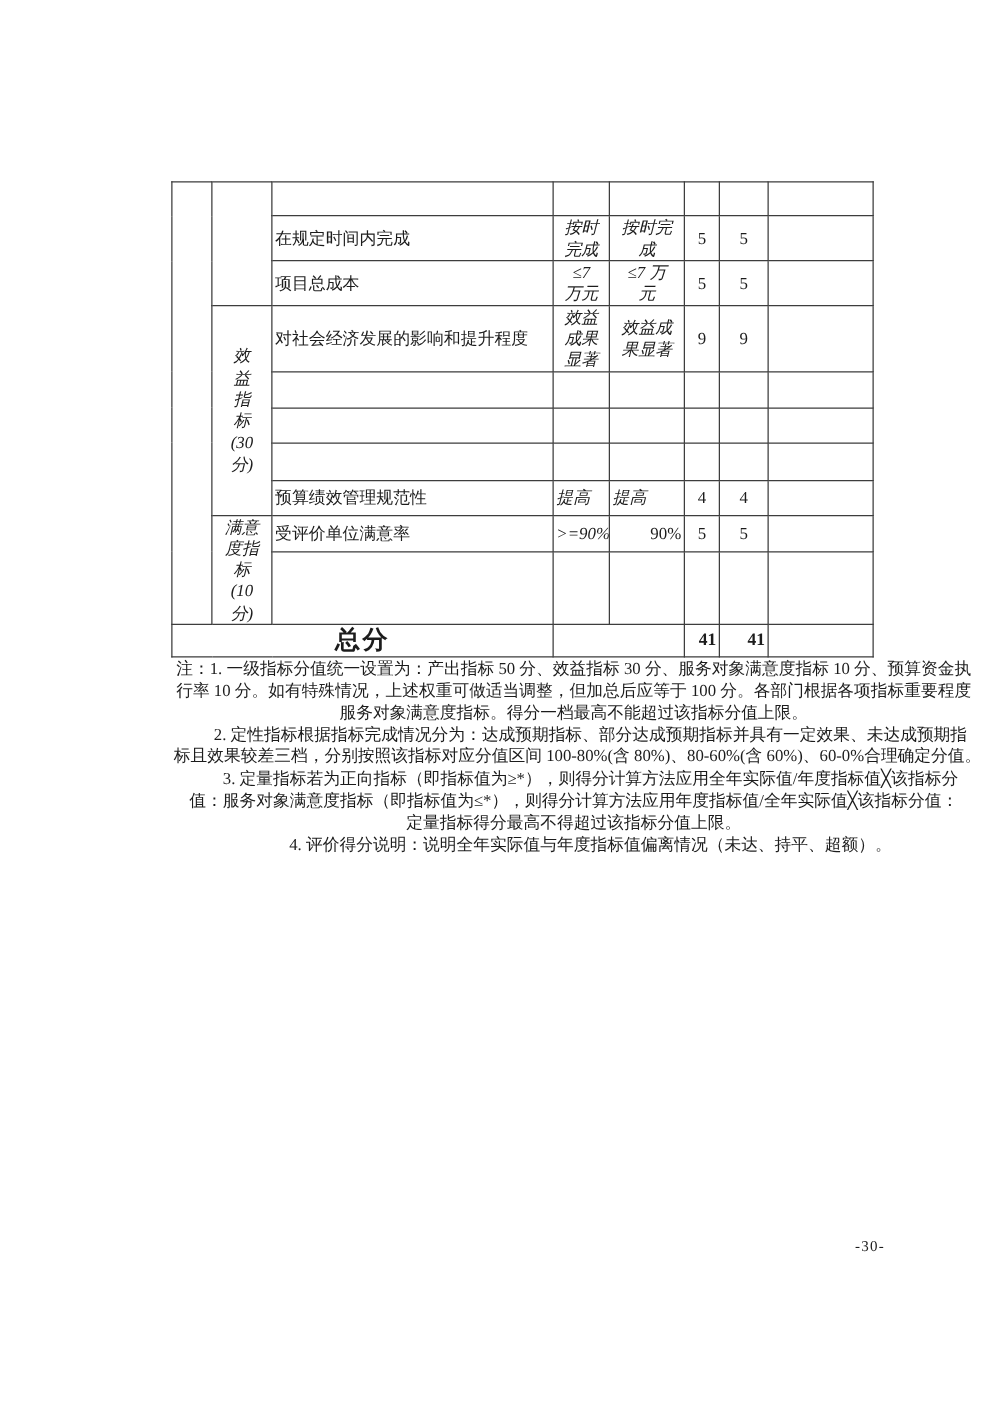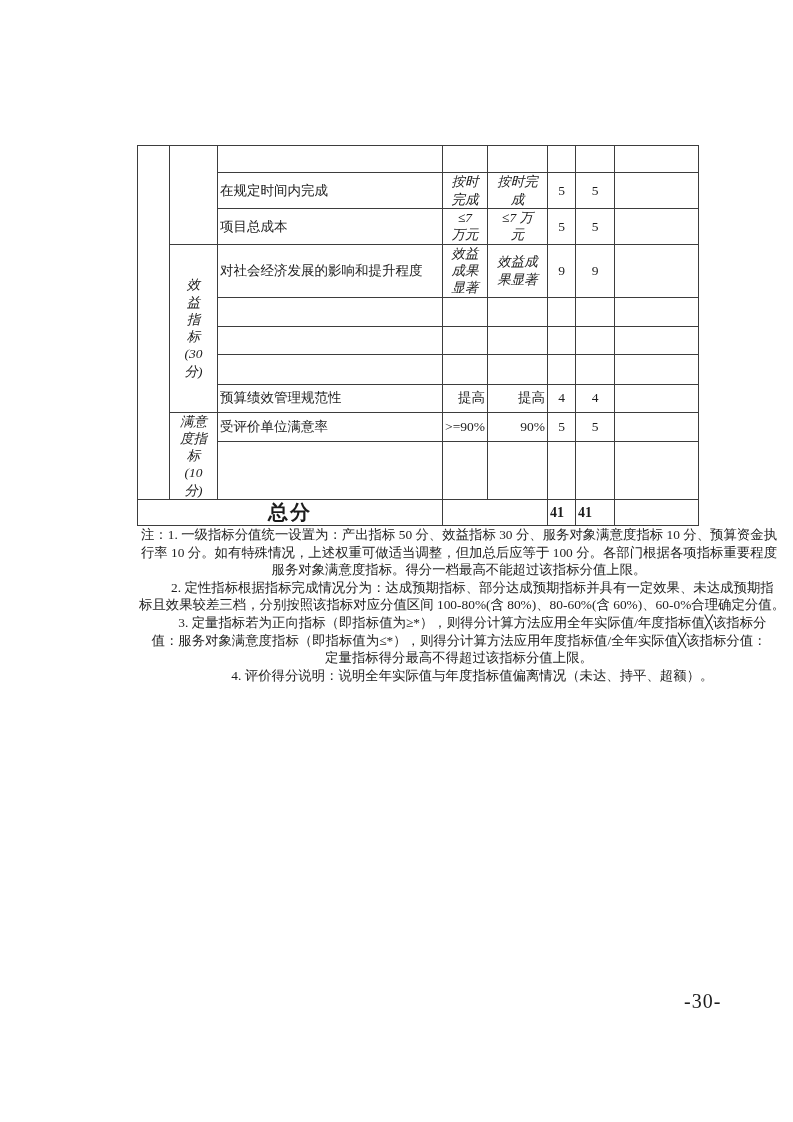--- a/index.html
+++ b/index.html
@@ -22,36 +22,36 @@
   table.perf td{
     border:1px solid #3d3d3d;
     padding:0 2px;
     vertical-align:middle;
     line-height:1.28;
     overflow:hidden;
   }
   .pre{white-space:pre-line;font-style:italic;}
   .name{text-align:left;padding-left:7px;}
   .ctr{text-align:center;}
-  .lft{text-align:right;padding-left:4px;}
+  .lft{text-align:left;padding-left:4px;font-style:italic;}
   .rgt{text-align:right;padding-right:7px;}
   .grp{text-align:center;line-height:1.3;}
   .total-label{text-align:center;font-weight:bold;font-size:20px;letter-spacing:2px;}
-  .total-num{text-align:left;font-weight:bold;font-size:14px;}
+  .total-num{text-align:right;font-weight:bold;font-size:14px;}
   .notes{
     position:absolute;left:107px;top:526px;width:640px;
     font-size:13.4px;
   }
   .note-line{
     white-space:nowrap;
     height:17.6px;line-height:17.6px;text-align:center;
   }
   .pageno{
     position:absolute;left:652px;top:990px;
-    font-size:20px;letter-spacing:1px;
+    font-size:12px;letter-spacing:1px;
   }
 </style>
 </head>
 <body>
 
 <div class="page">
 
   <table class="perf">
     <colgroup>
       <col style="width:32px">

